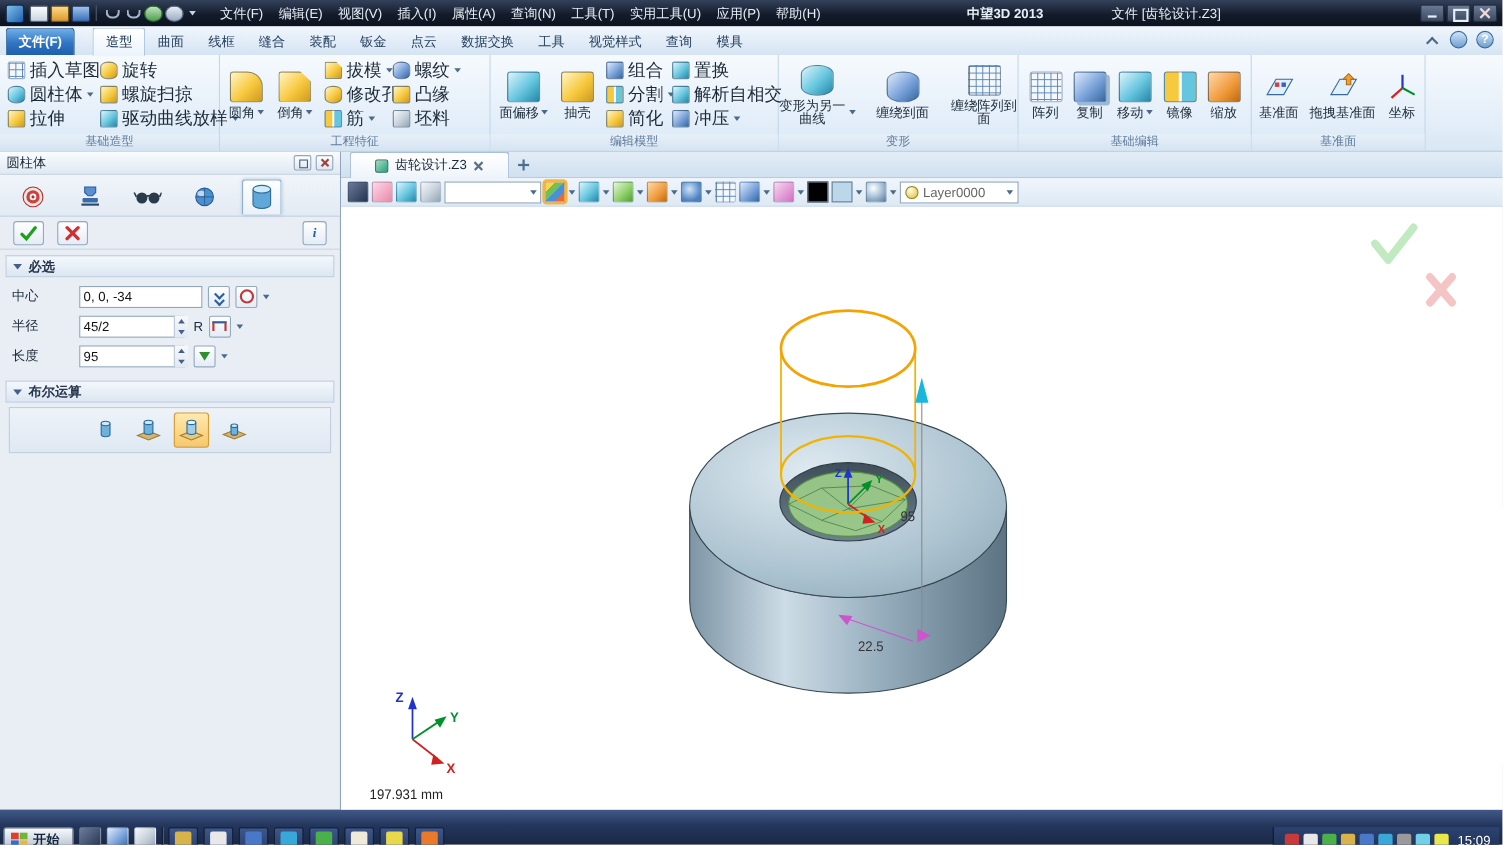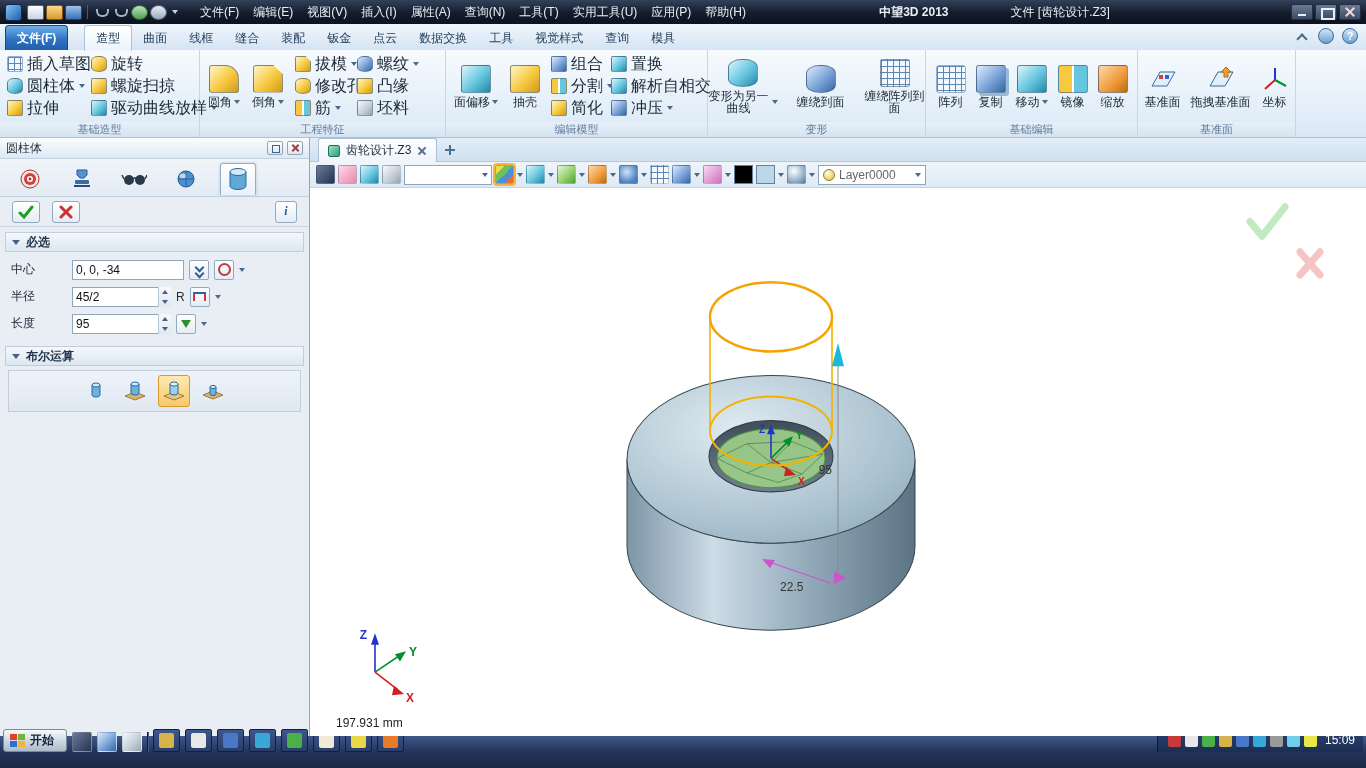--- a/index.html
+++ b/index.html
@@ -113,21 +113,21 @@
 .dirdn::after{content:"";width:0;height:0;border-left:5px solid transparent;border-right:5px solid transparent;border-top:8px solid #2f8f2f}
 .fx::after{content:"";width:9px;height:7px;border-left:2px solid #c03a3a;border-right:2px solid #c03a3a;border-top:2px solid #2f5f9f}
 .bool-strip{margin:4px 8px;border:1px solid #bfcfdf;background:linear-gradient(#eef3f9,#dfe8f2);height:42px;display:flex;align-items:center;justify-content:center;gap:7px}
 .bool-btn{width:32px;height:32px;border:1px solid transparent;border-radius:3px;display:flex;align-items:center;justify-content:center}
 .bool-btn.selected{background:linear-gradient(#ffe9b0,#f8c86a);border-color:#d89a2a}
 .lp-spacer{flex:1}
 
 
 #main-area{flex:1;display:flex;flex-direction:column;min-width:0}
 #doc-tabs{height:24px;flex:0 0 24px;background:linear-gradient(#e3edf7,#d0e0ef);border-bottom:1px solid #b2c8dd;display:flex;align-items:flex-end;padding:0 8px;gap:6px}
-.dtab{background:linear-gradient(#ffffff,#eef4fb);border:1px solid #a8c0d8;border-bottom:none;border-radius:3px 3px 0 0;padding:3px 9px;display:flex;align-items:center;gap:6px;margin-bottom:-1px}
+.dtab{background:linear-gradient(#ffffff,#eef4fb);border:1px solid #a8c0d8;border-bottom:none;border-radius:3px 3px 0 0;padding:3px 22px;display:flex;align-items:center;gap:6px;margin-bottom:-1px}
 .dtab-ic{width:12px;height:12px;border-radius:2px;background:linear-gradient(135deg,#9fe0c0,#2f9f7f);border:1px solid #1f6f5f}
 .tab-x{width:10px;height:10px;position:relative}
 .tab-x::before,.tab-x::after{content:"";position:absolute;left:0;top:4px;width:10px;height:1.6px;background:#5a7088}
 .tab-x::before{transform:rotate(45deg)}.tab-x::after{transform:rotate(-45deg)}
 .tab-plus{width:14px;height:14px;position:relative;margin-bottom:4px}
 .tab-plus::before{content:"";position:absolute;left:2px;top:6px;width:10px;height:2px;background:#4a708f}
 .tab-plus::after{content:"";position:absolute;left:6px;top:2px;width:2px;height:10px;background:#4a708f}
 #view-toolbar{height:26px;flex:0 0 26px;background:linear-gradient(#f0f5fb,#dde9f4);border-bottom:1px solid #c2d4e6;display:flex;align-items:center;gap:3px;padding:0 6px}
 .vti{width:19px;height:19px;border:1px solid rgba(90,115,140,.35);border-radius:2px;flex:0 0 auto}
 .vti.sel{box-shadow:0 0 0 2px #f5b640;border-color:#d89a2a}
@@ -143,21 +143,21 @@
 .readout{font-size:12px;fill:#222;font-family:"Liberation Sans",sans-serif}
 
 
 #status-bar{height:29px;flex:0 0 29px;background:linear-gradient(#ecf3fa,#d6e4f2);border-top:1px solid #b2c8dd;display:flex;align-items:center;gap:8px;padding:0 8px}
 .sb-right{margin-left:auto;display:flex;align-items:center;gap:5px}
 .sb-ic{width:20px;height:18px;border:1px solid #6a8fb5;border-radius:2px;background:#eaf2fa}
 .sb-ic.lines{background-image:linear-gradient(#6a8fb5 1px,transparent 1px);background-size:100% 5px;background-position:0 3px}
 .sb-input{width:340px;height:20px;background:#fff;border:1px solid #8fa6bd}
 
 
-#taskbar{height:28px;flex:0 0 28px;background:linear-gradient(#41598a,#24365c 45%,#1a2845);display:flex;align-items:flex-end;gap:5px;padding:16px 3px}
+#taskbar{height:28px;flex:0 0 28px;background:linear-gradient(#41598a,#24365c 45%,#1a2845);display:flex;align-items:flex-start;gap:5px;padding:16px 3px}
 .start-btn{height:23px;display:flex;align-items:center;gap:5px;padding:0 12px 0 6px;background:linear-gradient(#f8fafc,#c8d2dd 60%,#aebbc9);border:1px solid #7a8a9a;border-radius:3px;font-weight:bold;color:#14243c}
 .flag{width:15px;height:13px;display:grid;grid-template-columns:7px 7px;grid-template-rows:6px 6px;gap:1px}
 .flag i:nth-child(1){background:#e33e2b}.flag i:nth-child(2){background:#6fb53a}
 .flag i:nth-child(3){background:#2f6fd0}.flag i:nth-child(4){background:#f0b43a}
 .ql{width:20px;height:20px;border-radius:2px;border:1px solid rgba(255,255,255,.25);flex:0 0 auto}
 .tsep{width:1px;height:20px;background:#0f1a30;box-shadow:1px 0 0 #4a5f88}
 .tapp{width:27px;height:23px;border:1px solid #13203a;border-radius:2px;background:linear-gradient(#3e578a,#283e68);display:flex;align-items:center;justify-content:center;flex:0 0 auto}
 .tapp i{width:15px;height:15px;border-radius:2px;display:block}
 .tray{margin-left:auto;height:24px;display:flex;align-items:center;gap:4px;padding:0 8px 0 10px;background:linear-gradient(#2c4270,#1c2e52);border-left:1px solid #0f1a30}
 .tray-ic{width:13px;height:13px;border-radius:2px;flex:0 0 auto}

